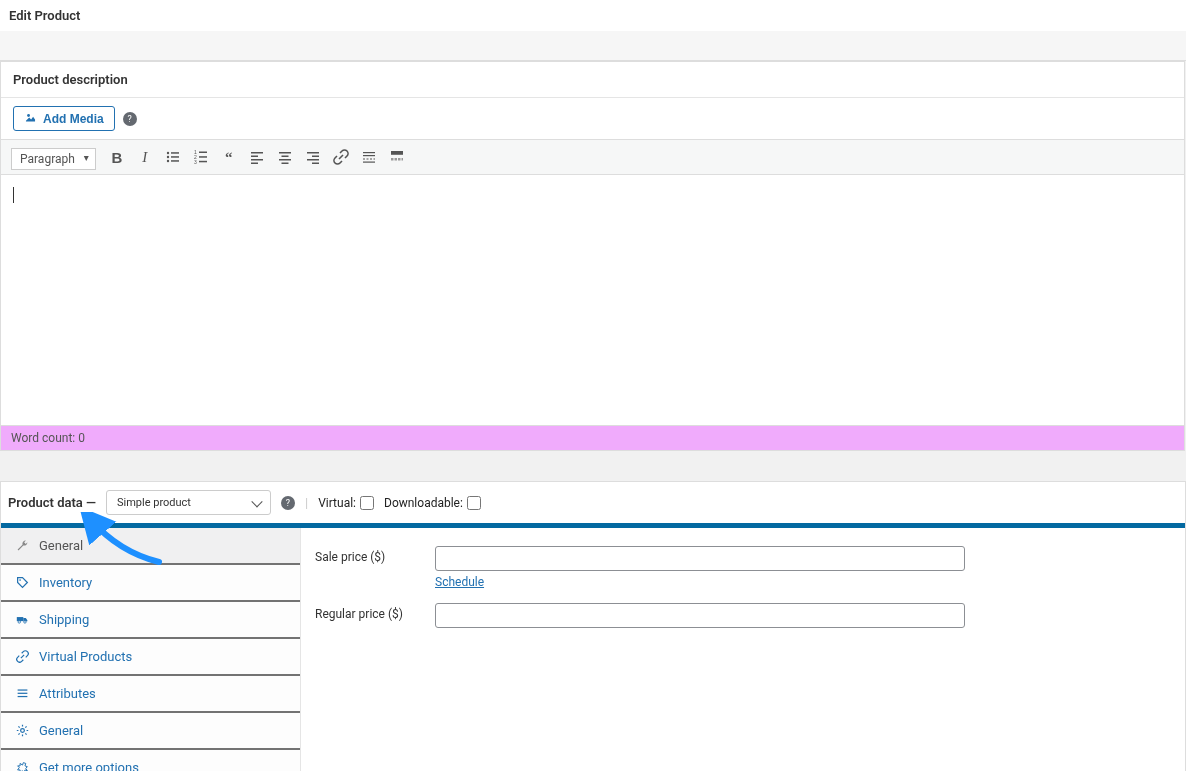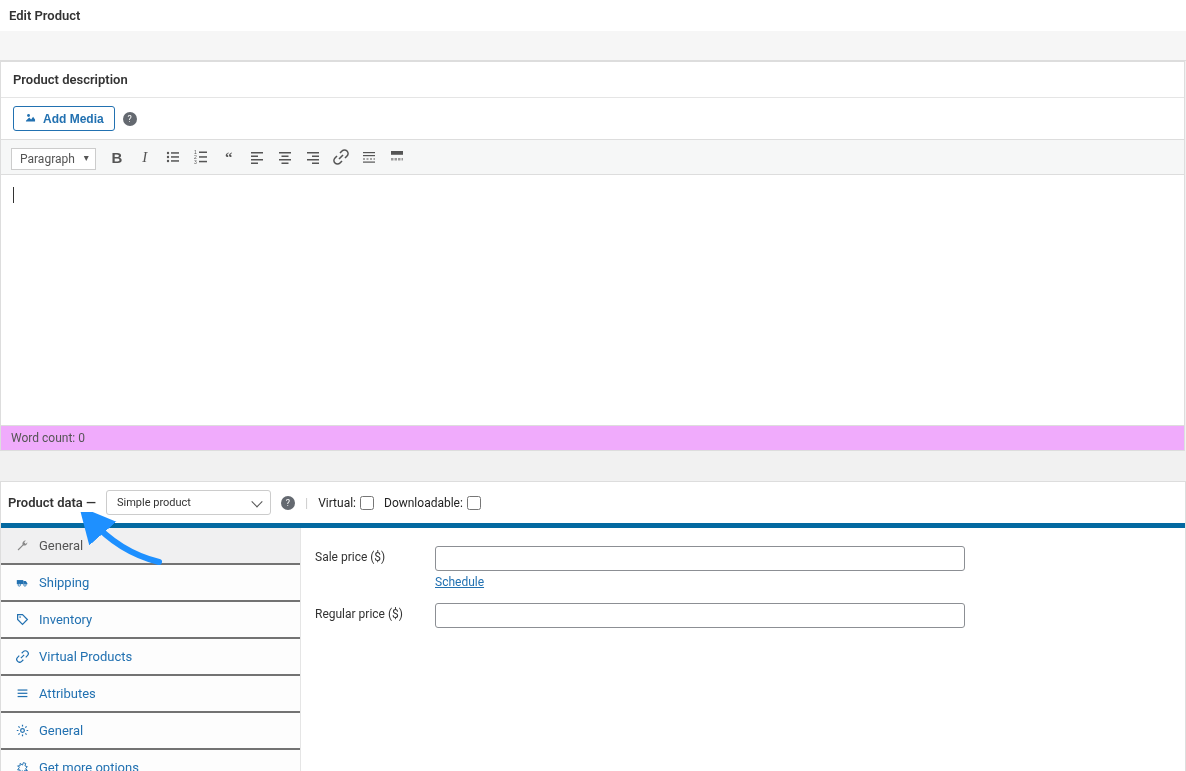--- a/index.html
+++ b/index.html
@@ -307,36 +307,36 @@
         <span class="ticon">
           <svg width="13" height="13" viewBox="0 0 16 16">
               <path d="M14 4 A4 4 0 0 1 9 8 L3 14 L2 13 L8 7 A4 4 0 0 1 12 2 L10 4 L12 6 Z" fill="#888"></path>
             </svg>
         </span>
         <span>General</span>
       </div>
       <div class="pd-tab">
         <span class="ticon">
           <svg width="13" height="13" viewBox="0 0 16 16">
+              <path d="M2 2 L8 2 L14 8 L8 14 L2 8 Z" fill="none" stroke="#2271b1" stroke-width="1.5"></path>
+              <circle cx="5" cy="5" r="1" fill="#2271b1"></circle>
+            </svg>
+        </span>
+        <span>Inventory</span>
+      </div>
+      <div class="pd-tab">
+        <span class="ticon">
+          <svg width="13" height="13" viewBox="0 0 16 16">
               <rect x="1" y="5" width="8" height="5" fill="#2271b1"></rect>
               <path d="M9 6 L12 6 L14 9 L14 10 L9 10 Z" fill="#2271b1"></path>
               <circle cx="4" cy="11" r="1.5" fill="#fff" stroke="#2271b1"></circle>
               <circle cx="11" cy="11" r="1.5" fill="#fff" stroke="#2271b1"></circle>
             </svg>
         </span>
         <span>Shipping</span>
-      </div>
-      <div class="pd-tab">
-        <span class="ticon">
-          <svg width="13" height="13" viewBox="0 0 16 16">
-              <path d="M2 2 L8 2 L14 8 L8 14 L2 8 Z" fill="none" stroke="#2271b1" stroke-width="1.5"></path>
-              <circle cx="5" cy="5" r="1" fill="#2271b1"></circle>
-            </svg>
-        </span>
-        <span>Inventory</span>
       </div>
       <div class="pd-tab">
         <span class="ticon">
           <svg width="13" height="13" viewBox="0 0 16 16">
               <path d="M6 10 L10 6" stroke="#2271b1" stroke-width="1.5"></path>
               <path d="M7 4 L9 2 A3 3 0 0 1 14 7 L12 9" stroke="#2271b1" stroke-width="1.5" fill="none"></path>
               <path d="M9 12 L7 14 A3 3 0 0 1 2 9 L4 7" stroke="#2271b1" stroke-width="1.5" fill="none"></path>
             </svg>
         </span>
         <span>Virtual Products</span>

